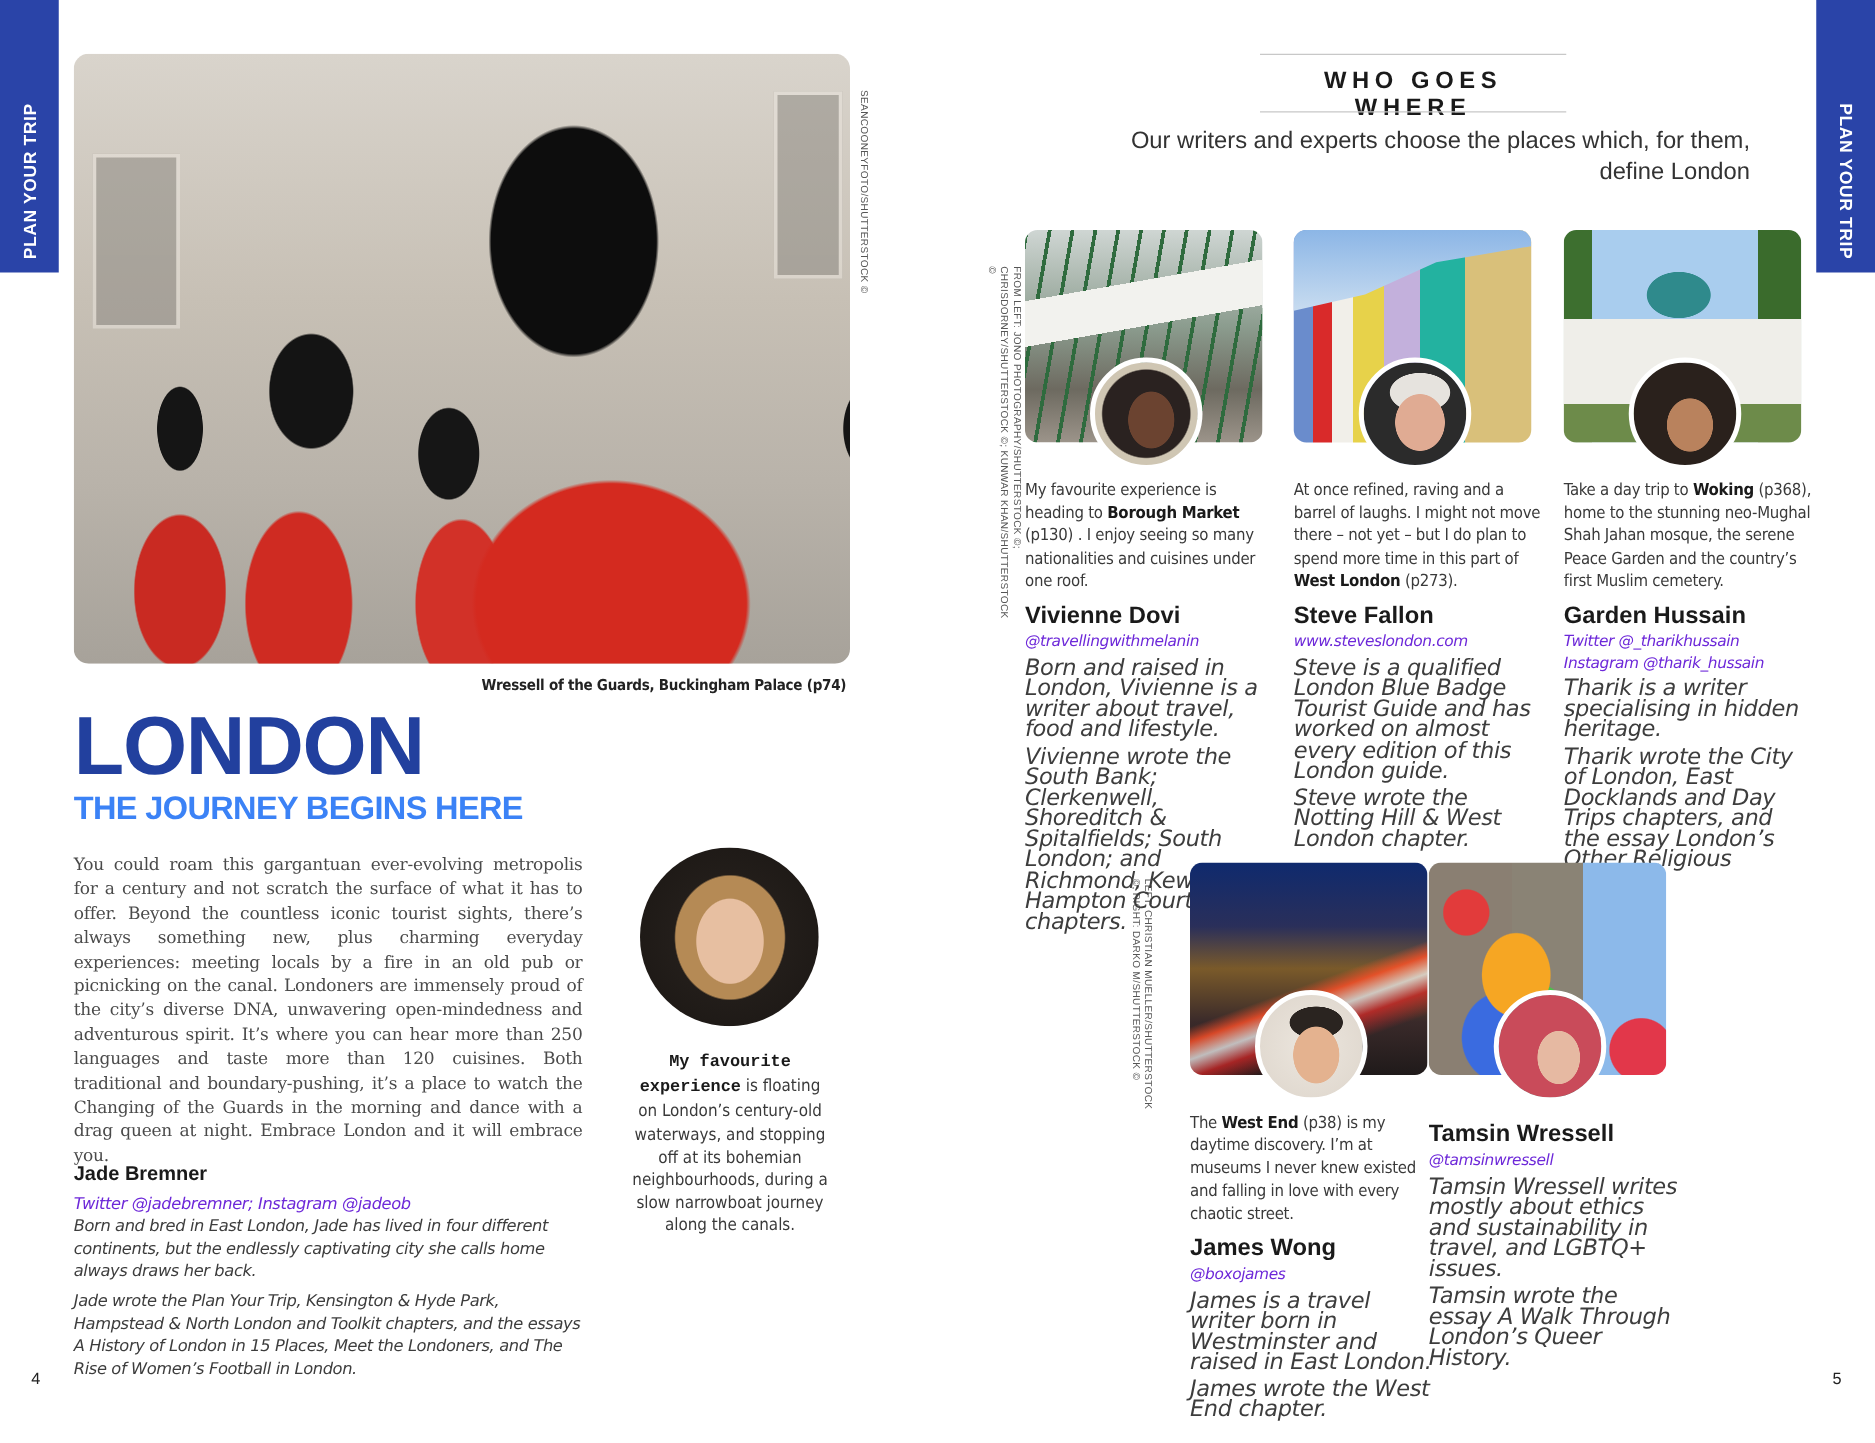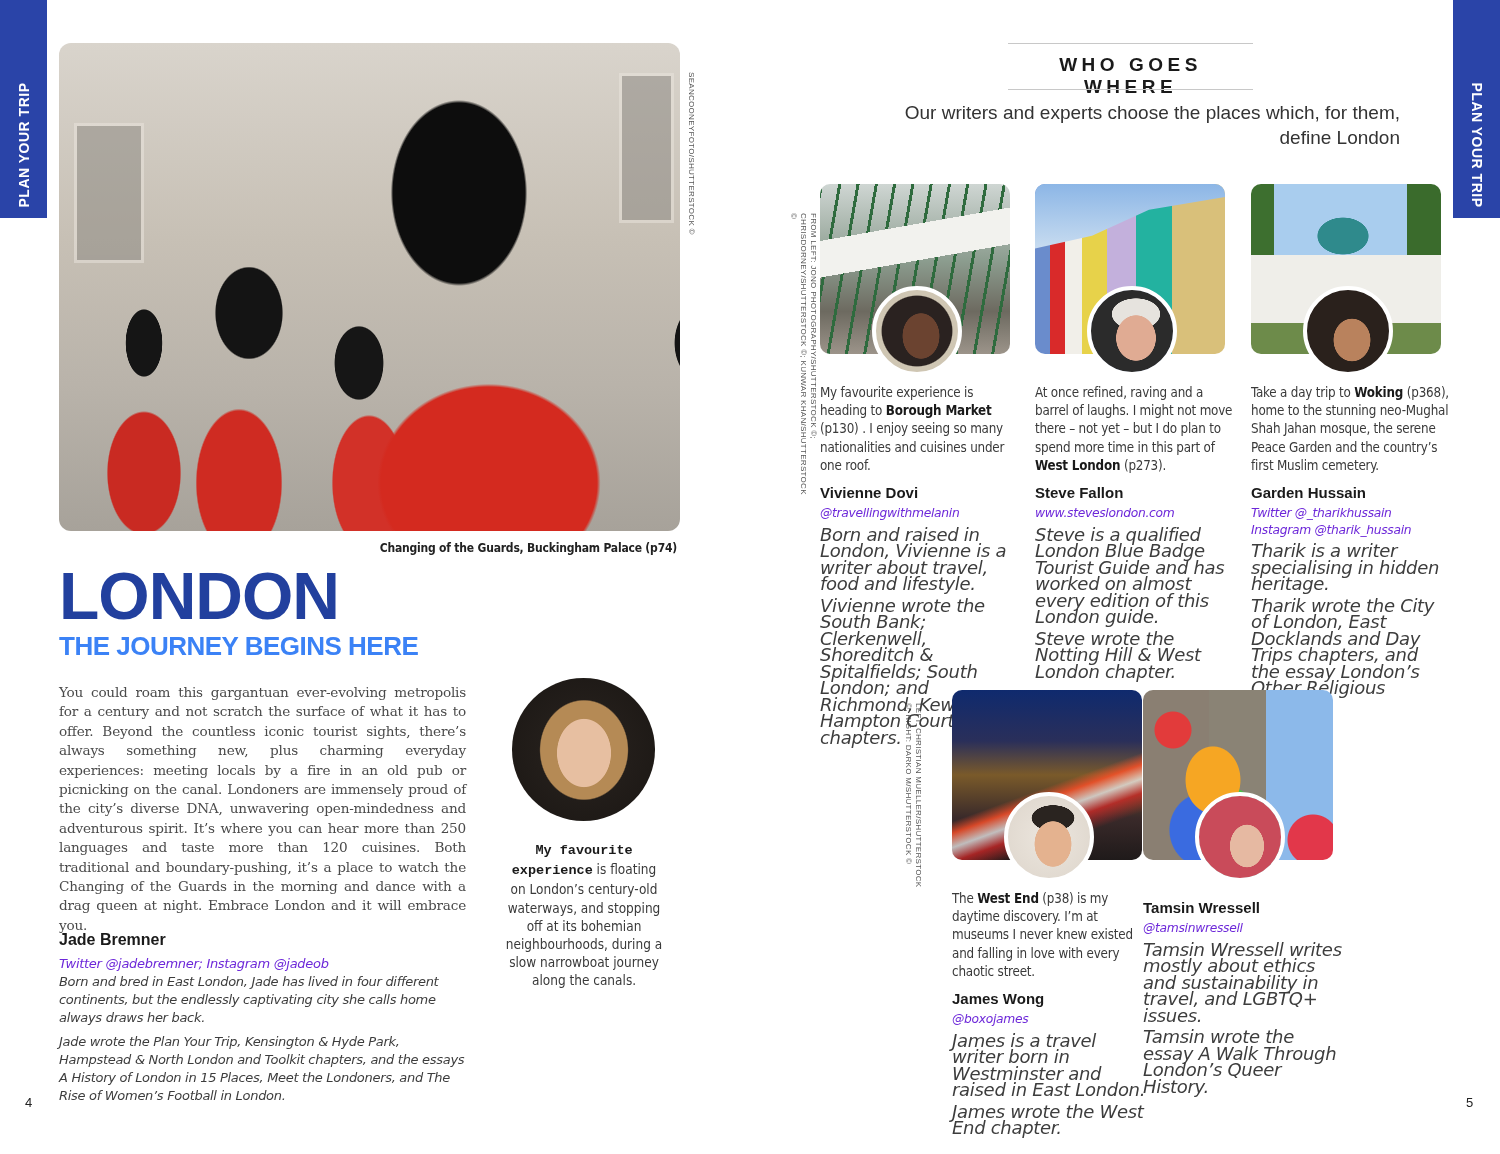--- a/index.html
+++ b/index.html
@@ -109,21 +109,21 @@
   .writer .photo { position: relative; width: 190px; height: 170px; border-radius: 10px; }
   .writer .avatar {
     position: absolute; width: 90px; height: 90px; border-radius: 50%;
     border: 4px solid #ffffff; left: 52px; top: 102px;
   }
   .writer .quote {
     margin-top: 30px; font-family: "DejaVu Sans Condensed", "DejaVu Sans", sans-serif;
     font-size: 13.3px; line-height: 18.2px; color: #3a3a3a; letter-spacing: -0.2px;
   }
   .writer .quote b { color: #1a1a1a; }
-  .writer .author-name { font-size: 15px; line-height: 20px; margin-top: 8px; margin-bottom: 2px; }
+  .writer .author-name { font-size: 19px; line-height: 20px; margin-top: 8px; margin-bottom: 2px; }
   .writer .author-handle { font-size: 12.3px; line-height: 16.5px; margin-bottom: 5px; letter-spacing: -0.3px; }
   .writer .author-bio { font-size: 18px; line-height: 16.5px; margin-bottom: 5px; letter-spacing: -0.3px; }
 
   
   .ph-borough {
     background:
       linear-gradient(170deg, transparent 0 28%, #f2f2ee 28% 46%, transparent 46%),
       repeating-linear-gradient(100deg, #2f6b3e 0 3px, transparent 3px 18px),
       linear-gradient(180deg, #cfd6d3 0%, #8c9d8f 45%, #6d6a60 75%, #9c948a 100%);
   }
@@ -171,21 +171,21 @@
 </div>
 <div class="side-tab right">
   <span class="tab-label">PLAN YOUR TRIP</span>
 </div>
 
 <div class="hero-photo">
   <div class="window" style="left:15px;top:80px;width:70px;height:140px;"></div>
   <div class="window" style="left:560px;top:30px;width:55px;height:150px;"></div>
 </div>
 <div class="credit" style="left:696px; top:72px;">SEANCOONEYFOTO/SHUTTERSTOCK ©</div>
-<div class="hero-caption">Changing of the Guards, Buckingham Palace (p74)</div>
+<div class="hero-caption">Wressell of the Guards, Buckingham Palace (p74)</div>
 
 <h1 class="title">LONDON</h1>
 <h2 class="subtitle">THE JOURNEY BEGINS HERE</h2>
 
 <p class="intro">You could roam this gargantuan ever-evolving metropolis for a century and not scratch the surface of what it has to offer. Beyond the countless iconic tourist sights, there’s always something new, plus charming everyday experiences: meeting locals by a fire in an old pub or picnicking on the canal. Londoners are immensely proud of the city’s diverse DNA, unwavering open-mindedness and adventurous spirit. It’s where you can hear more than 250 languages and taste more than 120 cuisines. Both traditional and boundary-pushing, it’s a place to watch the Changing of the Guards in the morning and dance with a drag queen at night. Embrace London and it will embrace you.</p>
 
 <div class="jade">
   <div class="author-name">Jade Bremner</div>
   <div class="author-handle">Twitter @jadebremner; Instagram @jadeob</div>
   <div class="author-bio">Born and bred in East London, Jade has lived in four different continents, but the endlessly captivating city she calls home always draws her back.</div>

